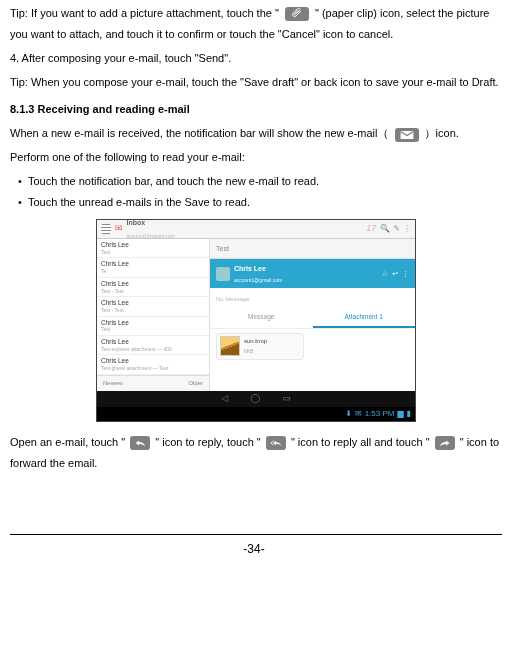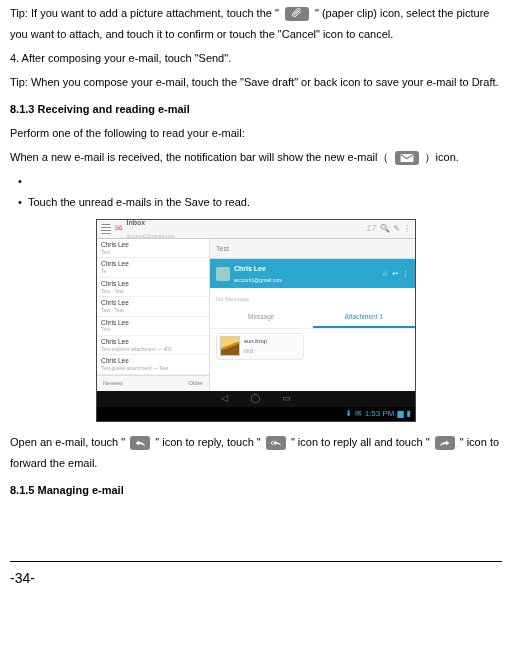--- a/index.html
+++ b/index.html
@@ -130,57 +130,58 @@
     height:16px; background:#111; display:flex; align-items:center;
     justify-content:center; gap:22px;
   }
   .nav-bar span { color:#777; font-size:9px; }
   .status-bar {
     height:14px; background:#000; color:#39a9db;
     display:flex; align-items:center; justify-content:flex-end;
     padding:0 4px; gap:3px; font-size:8px;
   }
   .footer-rule { margin-top: 60px; border-top:1px solid #000; }
-  .page-num { text-align:left; font-size:14px; padding:3px 4px 0 0; }
+  .page-num { text-align:center; font-size:12px; padding:3px 4px 0 0; }
 </style>
 </head>
 <body>
 
 <div class="page">
 
   <div class="para">
     <span>Tip: If you want to add a picture attachment, touch the "</span>
     <span class="inline-icon">
       <svg viewBox="0 0 24 24">
         <path d="M20 6l-10 10a4 4 0 01-5.7-5.7l9-9a2.5 2.5 0 113.5 3.5l-8.5 8.5a1 1 0 01-1.4-1.4l8-8" fill="none" stroke="#fff" stroke-width="2"></path>
       </svg>
     </span>
     <span>" (paper clip) icon, select the picture you want to attach, and touch it to confirm or touch the "Cancel" icon to cancel.</span>
   </div>
 
   <div class="para">4. After composing your e-mail, touch "Send".</div>
   <div class="para">Tip: When you compose your e-mail, touch the "Save draft" or back icon to save your e-mail to Draft.</div>
 
   <div class="heading">8.1.3 Receiving and reading e-mail</div>
-
-  <div class="para">Perform one of the following to read your e-mail:</div>
 
   <div class="para">
     <span>When a new e-mail is received, the notification bar will show the new e-mail（</span>
     <span class="inline-icon">
       <svg viewBox="0 0 24 16">
         <rect x="1" y="1" width="22" height="14" rx="1" fill="#fff"></rect>
         <path d="M1 2 L12 9 L23 2" fill="none" stroke="#7f7f7f" stroke-width="2"></path>
       </svg>
     </span>
     <span>）icon.</span>
   </div>
 
+  <div class="para">Perform one of the following to read your e-mail:</div>
+
   <div class="bullet-row">
     <span class="bullet-dot">•</span>
+    <span>Touch the notification bar, and touch the new e-mail to read.</span>
   </div>
   <div class="bullet-row">
     <span class="bullet-dot">•</span>
     <span>Touch the unread e-mails in the Save to read.</span>
   </div>
 
 
   <div class="shot-wrap">
     <div class="shot">
 
@@ -297,17 +298,16 @@
     </span>
     <span>" icon to reply all and touch "</span>
     <span class="inline-icon-sm">
       <svg viewBox="0 0 24 16">
         <path d="M14 3 L21 8 L14 13 L14 10 C8 10 4 12 2 15 C3 9 7 6 14 6 Z" fill="#fff"></path>
       </svg>
     </span>
     <span>" icon to forward the email.</span>
   </div>
 
-  <div class="heading">8.1.5 Managing e-mail</div>
 
   <div class="footer-rule"></div>
   <div class="page-num">-34-</div>
 </div>
 
 </body></html>

